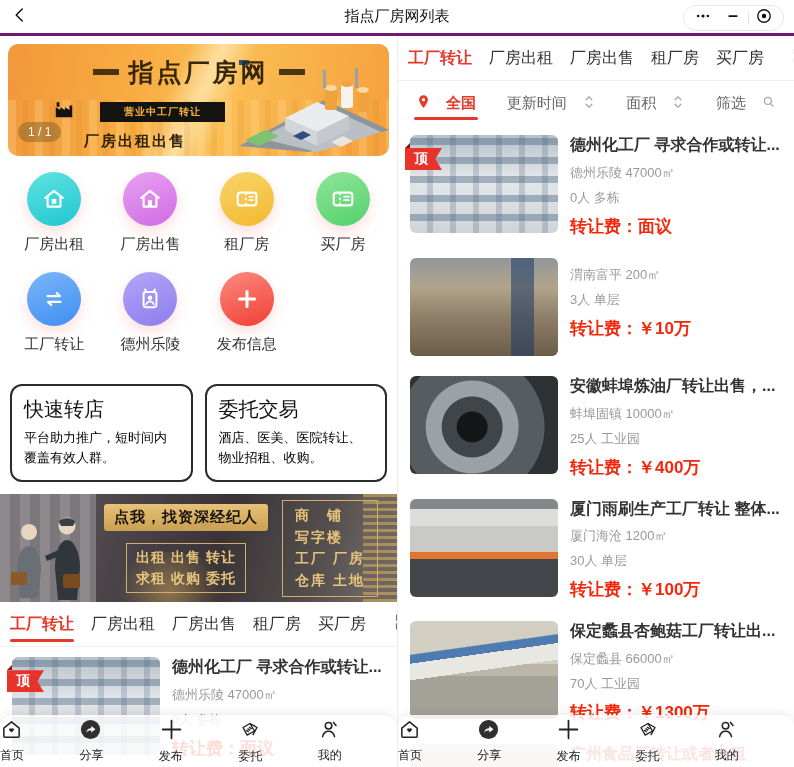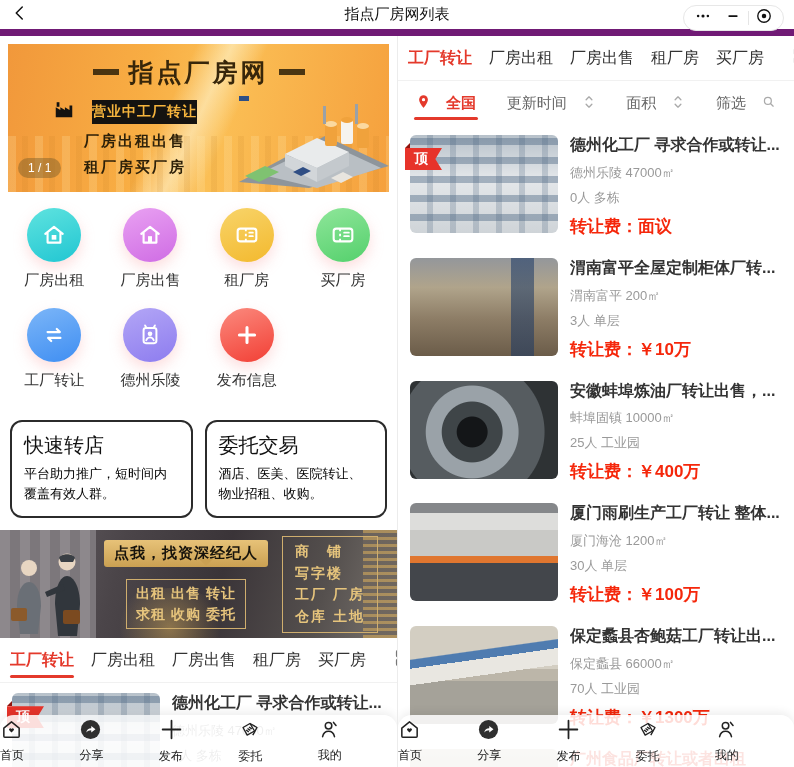--- a/index.html
+++ b/index.html
@@ -1,42 +1,42 @@
 <!DOCTYPE html>
 <html><head>
 <meta charset="utf-8">
 <style>
   * { margin:0; padding:0; box-sizing:border-box; }
   html,body { width:794px; height:767px; overflow:hidden; }
   body { font-family:"Liberation Sans","DejaVu Sans",sans-serif; background:#fff; color:#333; }
   .app { width:794px; height:767px; display:flex; flex-direction:column; background:#fff; }
 
   
-  .navbar { height:36px; flex:0 0 36px; background:#fff; display:flex; align-items:center; position:relative; border-bottom:7px solid #701a75; }
+  .navbar { height:36px; flex:0 0 36px; background:#fff; display:flex; align-items:center; position:relative; border-bottom:3px solid #701a75; }
   .nav-back { width:40px; height:36px; display:flex; align-items:center; justify-content:center; cursor:pointer; }
   .nav-title { position:absolute; left:0; right:0; text-align:center; font-size:15px; color:#111; font-weight:400; pointer-events:none; }
   .capsule { position:absolute; right:10px; top:5px; height:26px; border:1px solid #e7e7e7; border-radius:14px; display:flex; align-items:center; background:#fff; padding:0 4px; }
   .cap-btn { width:30px; height:24px; display:flex; align-items:center; justify-content:center; cursor:pointer; }
   .cap-div { width:1px; height:14px; background:#e5e5e5; }
 
   .columns { flex:1; display:flex; height:731px; }
   .col { width:397px; height:731px; position:relative; overflow:hidden; background:#fff; }
   .col.right-col { border-left:1px solid #ececec; }
 
   
-  .banner { margin:8px 8px 0; height:148px; border-radius:0; position:relative; overflow:hidden; cursor:pointer;
+  .banner { margin:8px 8px 0; height:112px; border-radius:10px; position:relative; overflow:hidden; cursor:pointer;
     background:linear-gradient(100deg,#f1983b 0%,#f8ad43 35%,#fbbf55 55%,#f5a03d 100%); }
   .banner::before { content:""; position:absolute; inset:0;
     background:linear-gradient(115deg,transparent 42%,rgba(255,250,220,.55) 50%,transparent 58%); }
   .banner::after { content:""; position:absolute; left:0; right:0; bottom:0; height:56px; opacity:.25;
     background:repeating-linear-gradient(90deg,rgba(255,230,170,.9) 0 8px,transparent 8px 14px,rgba(190,120,30,.5) 14px 20px,transparent 20px 27px); }
   .banner-title { text-align:center; font-size:25px; font-weight:700; color:#37260a; letter-spacing:3px; margin-top:12px; position:relative; z-index:2; }
   .banner-title i { display:inline-block; width:26px; height:4px; margin:0 10px 5px; border-top:3px solid #2c2009; border-bottom:3px solid #2c2009; vertical-align:middle; opacity:.85; }
   .banner-row { display:flex; align-items:center; margin:10px 0 0 44px; position:relative; z-index:2; }
-  .banner-badge { background:#151310; color:#f5b43d; font-size:14px; font-weight:700; padding:3px 0; margin-left:16px; letter-spacing:1px; }
+  .banner-badge { background:#151310; color:#f5b43d; font-size:10px; font-weight:700; padding:3px 24px; margin-left:24px; letter-spacing:1px; }
   .banner-line { margin:7px 0 0 76px; font-size:15px; font-weight:700; color:#2e2109; letter-spacing:2px; position:relative; z-index:2; }
   .banner-pager { position:absolute; left:10px; bottom:14px; z-index:3; background:rgba(120,90,40,.45); color:#fff; font-size:12px; padding:3px 10px; border-radius:12px; }
   .banner-art { position:absolute; right:0; bottom:0; z-index:1; }
 
   
   .icon-grid { display:flex; flex-wrap:wrap; padding:16px 6px 0; }
   .grid-item { width:25%; display:flex; flex-direction:column; align-items:center; margin-bottom:18px; cursor:pointer; }
   .grid-icon { width:54px; height:54px; border-radius:50%; display:flex; align-items:center; justify-content:center;
     box-shadow:0 6px 14px rgba(250,160,160,.35); }
   .c1{ background:linear-gradient(160deg,#5fe3df,#21c6d2);} .c2{ background:linear-gradient(160deg,#e9a1f2,#cf6ce4);}
@@ -443,21 +443,20 @@
             <div class="l-meta">0人 多栋</div>
             <div class="l-price">转让费：面议</div>
           </div>
         </div>
 
         <div class="listing">
           <div class="thumb">
               <div class="thumb-img img-workshop"></div>
             </div>
           <div class="l-info">
-            <div class="l-title">渭南富平全屋定制柜体厂转...</div>
             <div class="l-loc">渭南富平 200㎡</div>
             <div class="l-meta">3人 单层</div>
             <div class="l-price">转让费：￥10万</div>
           </div>
         </div>
 
         <div class="listing">
           <div class="thumb">
               <div class="thumb-img img-tank"></div>
             </div>

